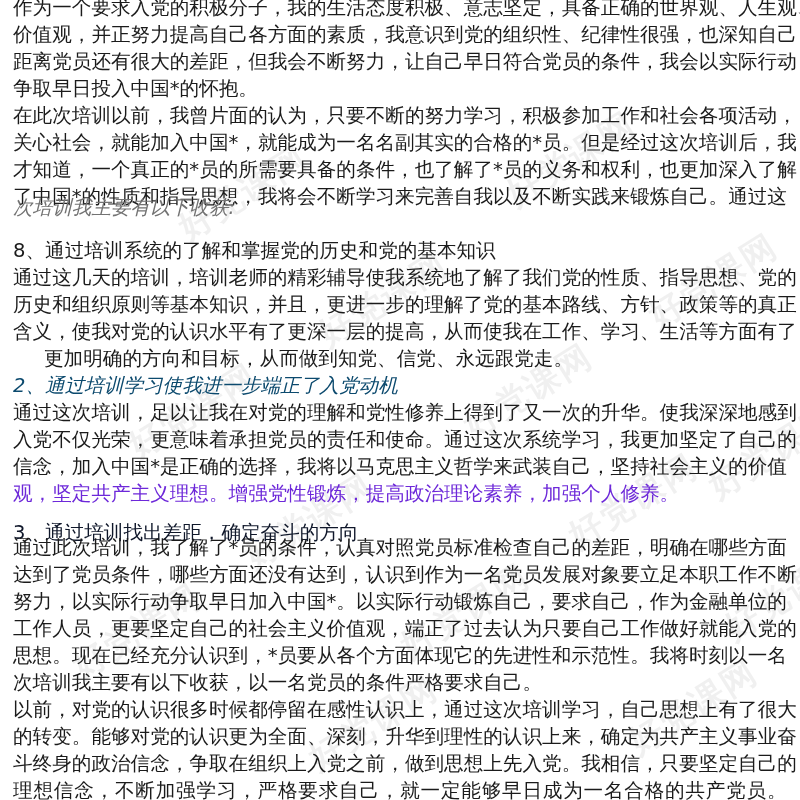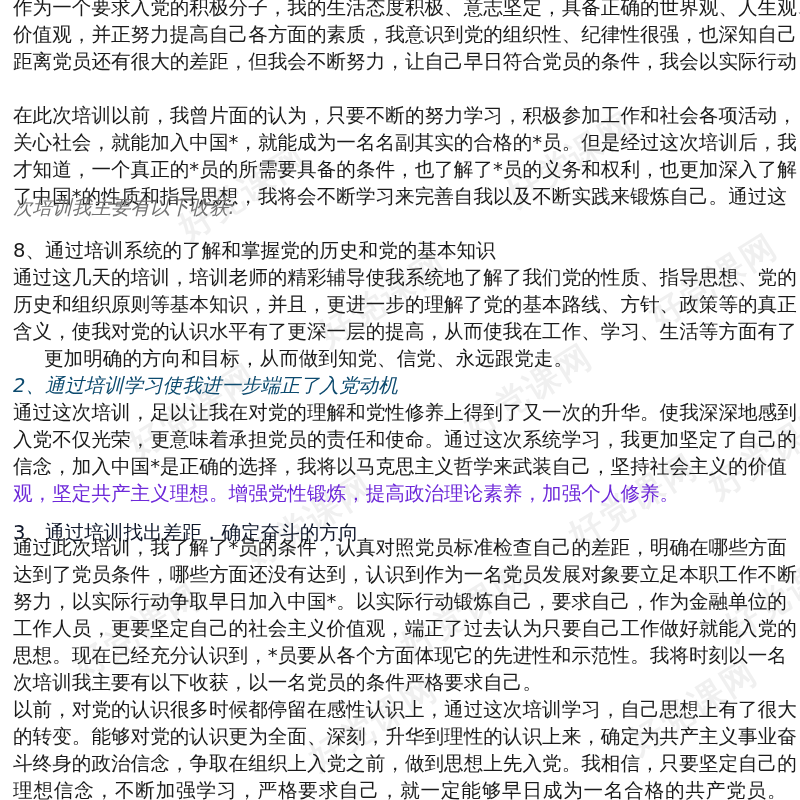--- a/index.html
+++ b/index.html
@@ -225,20 +225,21 @@
         <span>件</span>
         <span>，</span>
         <span>我</span>
         <span>会</span>
         <span>以</span>
         <span>实</span>
         <span>际</span>
         <span>行</span>
         <span>动</span>
       </div>
+      <div class="doc-line ragged" style="top: 75px; color: rgb(27, 27, 27);">争取早日投入中国*的怀抱。</div>
       <div class="doc-line justify" style="top: 102px; color: rgb(27, 27, 27);">
         <span>在</span>
         <span>此</span>
         <span>次</span>
         <span>培</span>
         <span>训</span>
         <span>以</span>
         <span>前</span>
         <span>，</span>
         <span>我</span>

